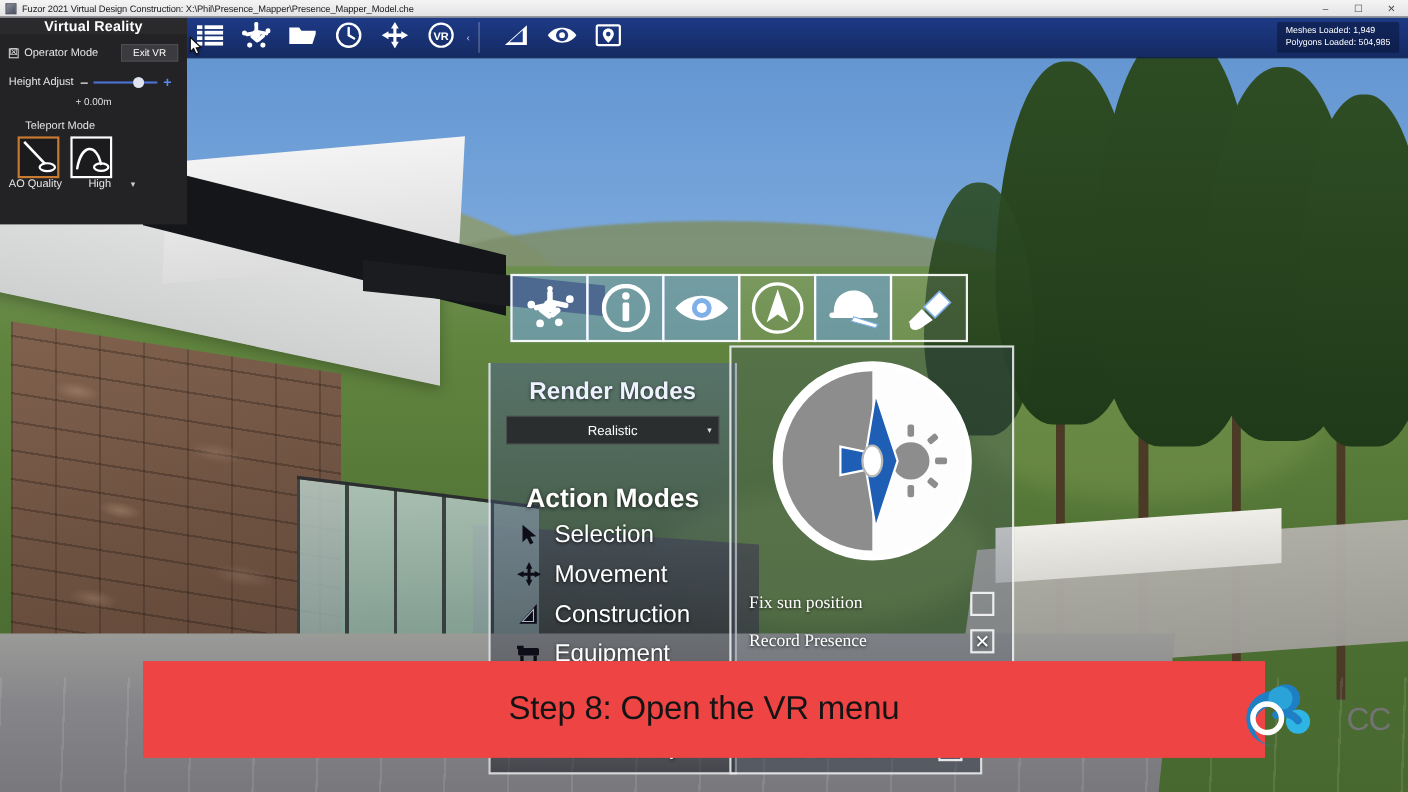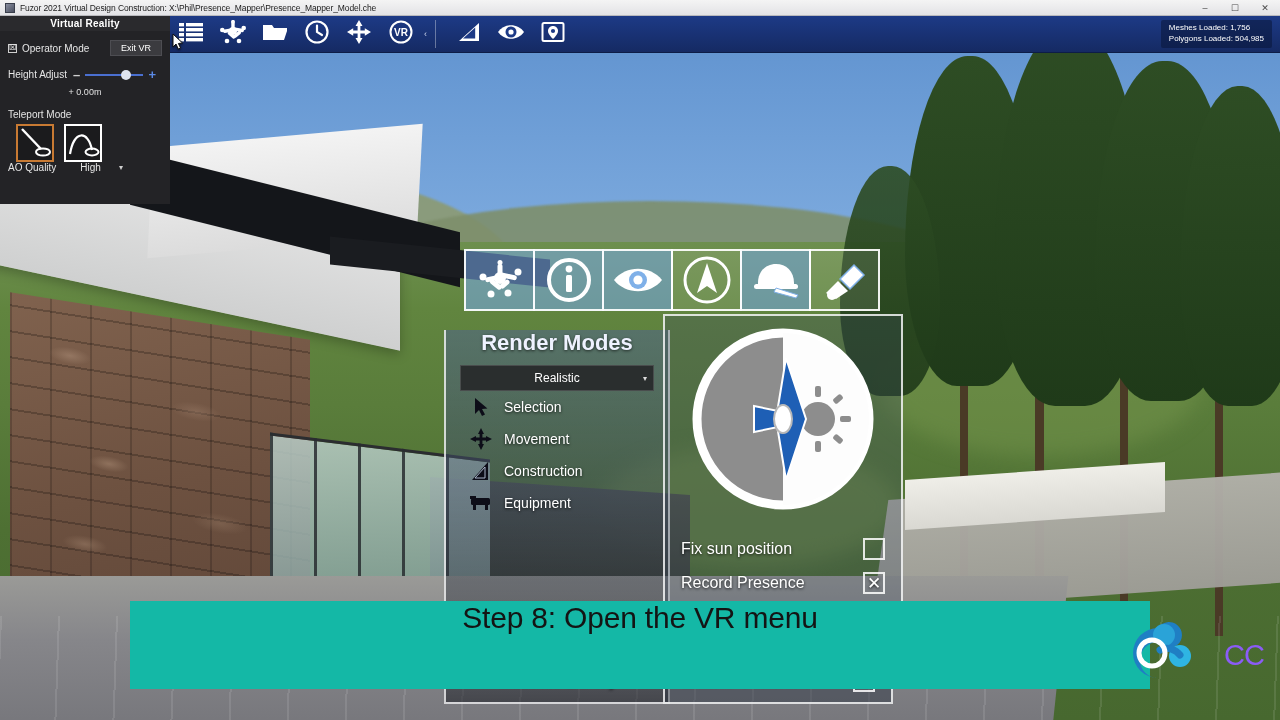--- a/index.html
+++ b/index.html
@@ -177,21 +177,21 @@
   
   .vr-panel {
     position: absolute; top: 16px; left: 0; width: 170px; height: 188px;
     background: #232326;
     z-index: 55;
     color: #e6e6e6;
     font-size: 10px;
   }
   .vr-head {
     height: 15px; background: #2a2a2d; color: #fff;
-    font-size: 10px; font-weight: bold; text-align: center; line-height: 15px;
+    font-size: 13px; font-weight: bold; text-align: center; line-height: 15px;
     letter-spacing: .2px;
   }
   .vr-row { display: flex; align-items: center; padding: 0 8px; }
   .vr-checkbox {
     width: 9px; height: 9px; border: 1px solid #cfcfcf; margin-right: 5px;
     display: flex; align-items: center; justify-content: center;
     font-size: 8px; line-height: 1; color: #fff; flex: none;
   }
   .exit-vr {
     margin-left: auto; background: #3b3b3f; border: 1px solid #4d4d52;
@@ -201,21 +201,21 @@
   .slider-track {
     position: relative; flex: 1; height: 2px; background: #4a6fd0; margin: 0 5px;
   }
   .slider-knob {
     position: absolute; left: 62%; top: -4px; width: 10px; height: 10px;
     background: #dfe4ef; border-radius: 50%; cursor: pointer;
   }
   .minus, .plus { color: #5b8ae6; font-size: 13px; font-weight: bold; line-height: 1; cursor: pointer; }
   .minus { color: #cfcfcf; }
   .height-val { text-align: center; font-size: 9px; color: #e0e0e0; }
-  .tp-label { padding: 0 8px; font-size: 10px; color: #e4e4e4; }
+  .tp-label { padding: 0 23px; font-size: 10px; color: #e4e4e4; }
   .tp-row { display: flex; gap: 10px; padding: 4px 8px 0 16px; }
   .tp-box {
     width: 38px; height: 38px; border: 2px solid #fff; background: #1b1b1d;
     position: relative; cursor: pointer;
   }
   .tp-box.sel { border-color: #c87a33; }
   .ao-row {
     display: flex; align-items: center; padding: 0 8px; margin-top: 0;
   }
   .ao-val { margin-left: 24px; font-size: 10px; }
@@ -238,21 +238,21 @@
   .render-panel {
     position: absolute; left: 444px; top: 330px; width: 226px; height: 275px;
     background: linear-gradient(rgba(80,100,140,.55), rgba(40,45,55,.42));
     border-left: 2px solid rgba(255,255,255,.75);
     border-right: 2px solid rgba(255,255,255,.75);
     color: #fff;
     text-align: center;
     overflow: hidden;
   }
   .render-title {
-    font-size: 22px; font-weight: bold; 
+    font-size: 22px; font-weight: bold; padding-top: 13px;
     text-shadow: 0 1px 3px rgba(0,0,0,.65);
     color: #eef2ff;
   }
   .render-select {
     margin: 9px 14px 0 14px; background: rgba(35,35,38,.85);
     border: 1px solid rgba(255,255,255,.15);
     font-size: 12px; padding: 5px 0; color: #fff;
     position: relative; cursor: pointer;
   }
   .render-select .caret {
@@ -261,28 +261,29 @@
   }
   .action-title {
     font-size: 24px; font-weight: bold; margin-top: 36px;
     text-shadow: 0 1px 4px rgba(0,0,0,.75);
   }
   .action-item {
     display: flex; align-items: center; gap: 10px;
     padding: 5px 0 5px 22px; cursor: pointer;
     text-shadow: 0 1px 3px rgba(0,0,0,.8);
   }
-  .action-item .lbl { font-size: 14px; }
+  .action-item .lbl { font-size: 22px; }
   .action-item .ico { width: 26px; height: 22px; display: flex; align-items: center; justify-content: center; flex: none; }
 
   .sun-panel {
-    position: absolute; left: 663px; top: 314px; width: 240px; height: 291px;
+    position: absolute; left: 663px; top: 314px; width: 259px; height: 291px;
     border: 2px solid rgba(255,255,255,.80);
     background: rgba(60,72,92,.30);
     overflow: hidden;
+    font-family: Liberation Serif, serif;
   }
   .sun-dial {
     position: absolute; left: 50%; top: 10px; transform: translateX(-50%);
     width: 186px; height: 186px;
   }
   .sun-opt {
     position: absolute; left: 0; width: 100%;
     display: flex; align-items: center; padding: 0 16px;
     color: #fff; font-size: 16px; text-shadow: 0 1px 3px rgba(0,0,0,.8);
   }
@@ -311,35 +312,35 @@
     color: #fff; font-size: 17px; text-shadow: 0 1px 3px rgba(0,0,0,.8);
   }
   .coll-panel .box {
     margin-left: auto; width: 22px; height: 22px;
     border: 2px solid rgba(255,255,255,.85); cursor: pointer;
   }
 
   
   .caption {
     position: absolute; left: 130px; top: 601px; width: 1020px; height: 88px;
-    background: #14b8a6;
-    display: flex; align-items: flex-start; justify-content: center;
+    background: #ef4444;
+    display: flex; align-items: center; justify-content: center;
     z-index: 70;
   }
   .caption-text {
     font-size: 30px; color: #141414; font-weight: normal;
     letter-spacing: -.2px;
   }
   .brand {
     position: absolute; right: 16px; top: 618px; width: 230px; height: 74px;
     display: flex; align-items: center; justify-content: flex-end; gap: 26px;
     z-index: 71;
   }
   .brand-cc {
-    font-size: 29px; color: #8b5cf6; letter-spacing: -1px; font-weight: normal;
+    font-size: 29px; color: #737373; letter-spacing: -1px; font-weight: normal;
   }
   
   .cursor {
     position: absolute; left: 172px; top: 33px; z-index: 80;
     filter: drop-shadow(0 1px 1px rgba(0,0,0,.6));
   }
 </style>
 </head>
 <body>
 
@@ -450,20 +451,21 @@
     </div>
   </div>
 
   <div class="render-panel">
     <div class="render-title">Render Modes</div>
     <div class="render-select">
       <span>Realistic</span>
       <span class="caret">▾</span>
     </div>
 
+    <div class="action-title">Action Modes</div>
 
     <div class="action-item">
       <span class="ico">
         <svg width="15" height="20" viewBox="0 0 15 20">
             <path d="M1 1 L1 17 L5 13 L8 19 L11 17.5 L8 12 L13.5 11.5 Z" fill="#0d0d18"></path>
           </svg>
       </span>
       <span class="lbl">Selection</span>
     </div>
 
@@ -643,21 +645,21 @@
       <span>
         <svg width="24" height="24" viewBox="0 0 24 24">
           <rect x="1.5" y="3" width="21" height="18" rx="1.5" fill="none" stroke="#fff" stroke-width="2"></rect>
           <path d="M12 6 C9 6, 7 8.2, 7 11 C7 14.6, 12 19, 12 19 C12 19, 17 14.6, 17 11 C17 8.2, 15 6, 12 6 Z" fill="#fff"></path>
           <circle cx="12" cy="11" r="2.1" fill="#1d3a86"></circle>
         </svg>
       </span>
     </div>
 
     <div class="stats">
-      <div>Meshes Loaded: 1,756</div>
+      <div>Meshes Loaded: 1,949</div>
       <div>Polygons Loaded: 504,985</div>
     </div>
   </div>
 
   <div class="vr-panel">
     <div class="vr-head">Virtual Reality</div>
 
     <div class="vr-row" style="margin-top:9px;">
       <span class="vr-checkbox">☒</span>
       <span>Operator Mode</span>

